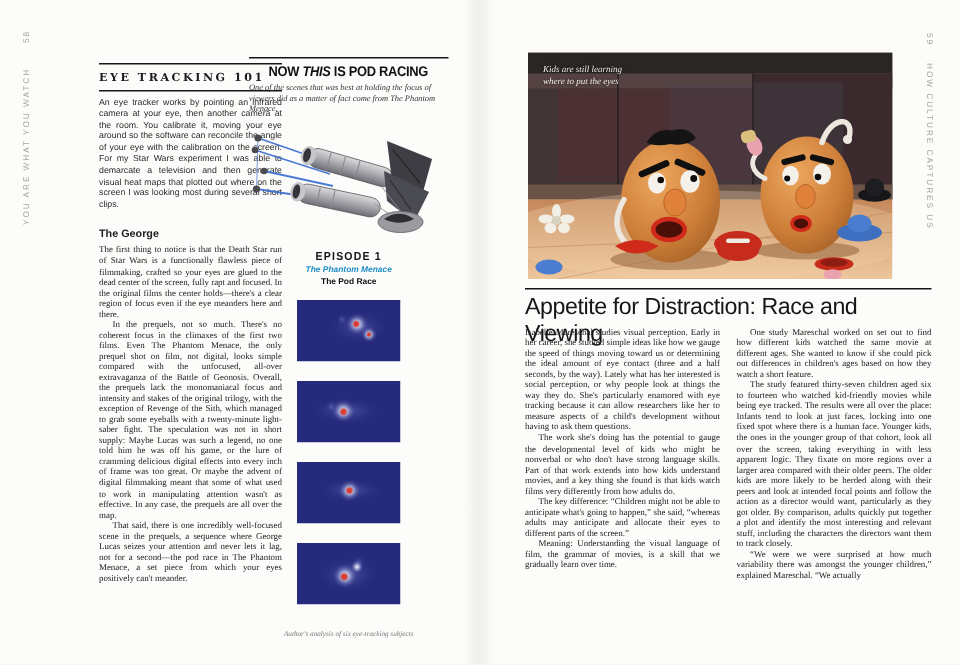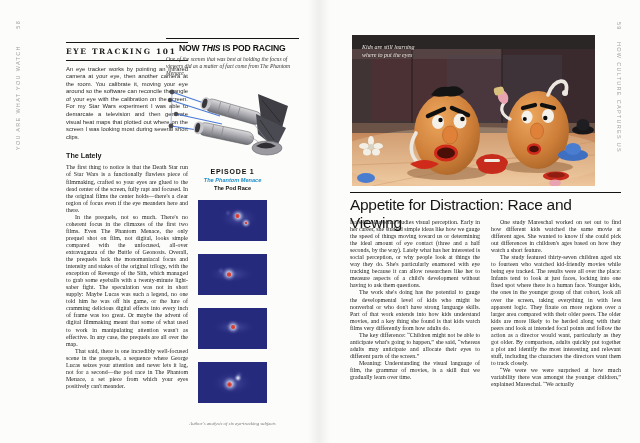--- a/index.html
+++ b/index.html
@@ -112,21 +112,21 @@
   <div class="edge-label edge-left-title">YOU ARE WHAT YOU WATCH</div>
   <div class="edge-label edge-right-folio">59</div>
   <div class="edge-label edge-right-title">HOW CULTURE CAPTURES US</div>
 
   <div class="left-col">
     <div class="rule-heavy"></div>
     <div class="eyebox-title">EYE TRACKING 101</div>
     <div class="rule-thin"></div>
     <div class="eyebox-body">An eye tracker works by pointing an infrared camera at your eye, then another camera at the room. You calibrate it, moving your eye around so the software can reconcile the angle of your eye with the calibration on the screen. For my Star Wars experiment I was able to demarcate a television and then generate visual heat maps that plotted out where on the screen I was looking most during several short clips.</div>
 
-    <div class="results-head">The Lately</div>
+    <div class="results-head">The George</div>
     <div class="serif-body">
       <p>The first thing to notice is that the Death Star run of Star Wars is a functionally flawless piece of filmmaking, crafted so your eyes are glued to the dead center of the screen, fully rapt and focused. In the original films the center holds—there's a clear region of focus even if the eye meanders here and there.</p>
       <p class="indent">In the prequels, not so much. There's no coherent focus in the climaxes of the first two films. Even The Phantom Menace, the only prequel shot on film, not digital, looks simple compared with the unfocused, all-over extravaganza of the Battle of Geonosis. Overall, the prequels lack the monomaniacal focus and intensity and stakes of the original trilogy, with the exception of Revenge of the Sith, which managed to grab some eyeballs with a twenty-minute light-saber fight. The speculation was not in short supply: Maybe Lucas was such a legend, no one told him he was off his game, or the lure of cramming delicious digital effects into every inch of frame was too great. Or maybe the advent of digital filmmaking meant that some of what used to work in manipulating attention wasn't as effective. In any case, the prequels are all over the map.</p>
       <p class="indent">That said, there is one incredibly well-focused scene in the prequels, a sequence where George Lucas seizes your attention and never lets it lag, not for a second—the pod race in The Phantom Menace, a set piece from which your eyes positively can't meander.</p>
     </div>
   </div>
 
   <div class="mid-col">
     <div class="rule-heavy"></div>
     <div class="mid-head"><span>NOW </span><span class="ital">THIS</span><span> IS POD RACING</span></div>

